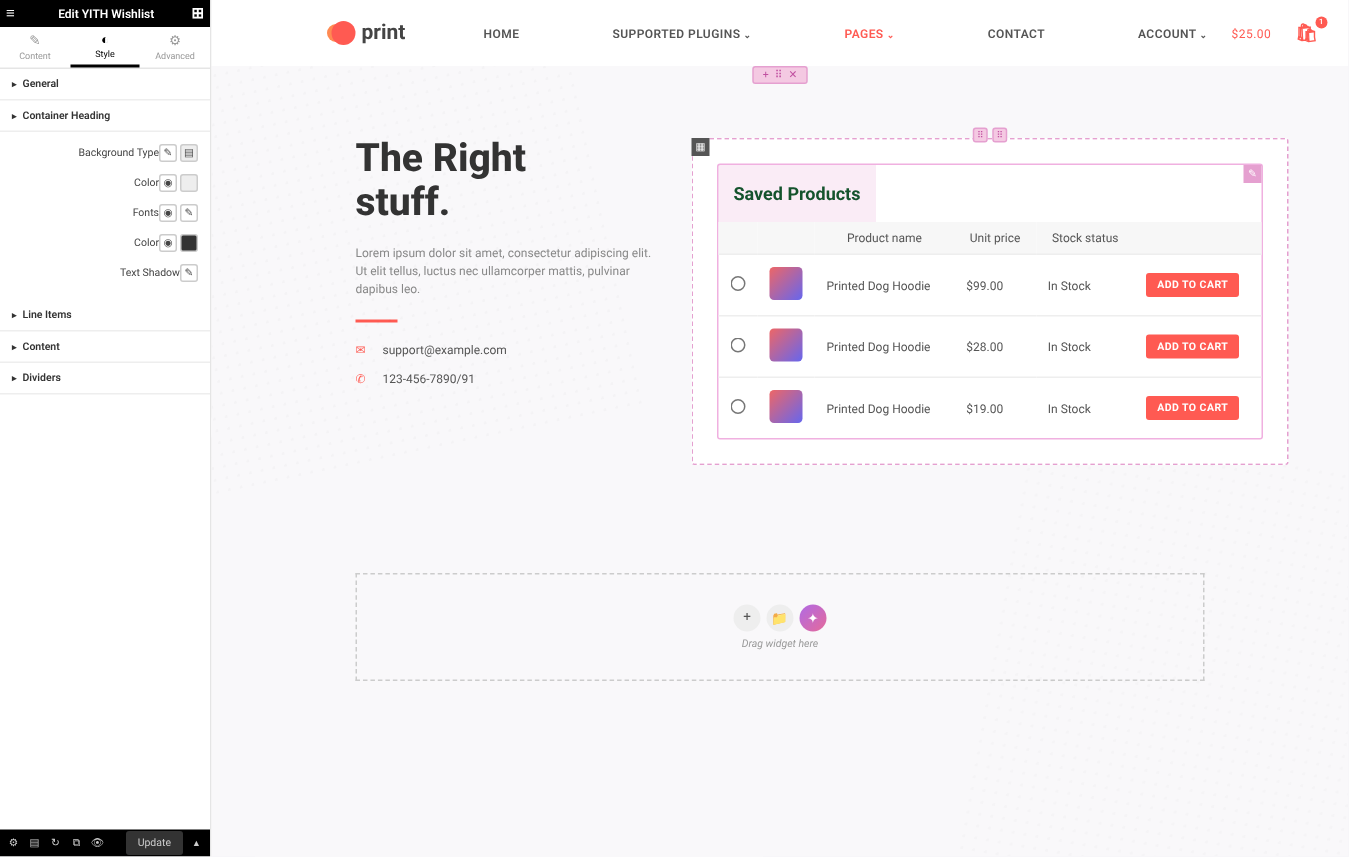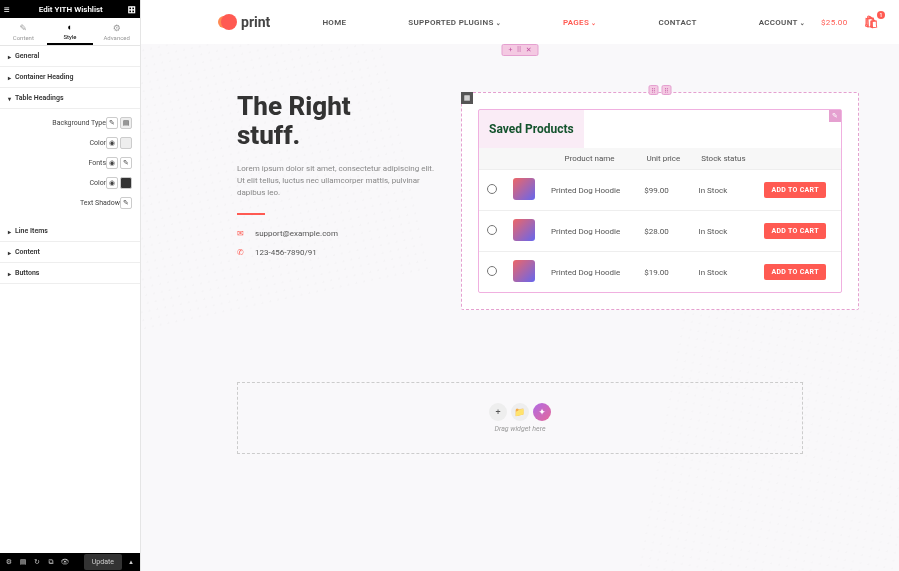--- a/index.html
+++ b/index.html
@@ -99,24 +99,20 @@
   </div>
   <div class="sb-sections">
     <div class="sb-sec">
         <span class="caret">▸</span>
         <span>General</span>
       </div>
     <div class="sb-sec">
         <span class="caret">▸</span>
         <span>Container Heading</span>
       </div>
-    <div class="sb-sec">
-        <span class="caret">▾</span>
-        <span>Table Headings</span>
-      </div>
     <div class="sb-panel">
       <div class="sb-row">
           <span>Background Type</span>
           <span class="ctls">
             <span class="ctl">✎</span>
             <span class="ctl light">▤</span>
           </span>
         </div>
       <div class="sb-row">
           <span>Color</span>
@@ -149,21 +145,21 @@
     <div class="sb-sec">
         <span class="caret">▸</span>
         <span>Line Items</span>
       </div>
     <div class="sb-sec">
         <span class="caret">▸</span>
         <span>Content</span>
       </div>
     <div class="sb-sec">
         <span class="caret">▸</span>
-        <span>Buttons</span>
+        <span>Dividers</span>
       </div>
   </div>
   <div class="sb-footer">
     <span class="f-icon">⚙</span>
     <span class="f-icon">▤</span>
     <span class="f-icon">↻</span>
     <span class="f-icon">⧉</span>
     <span class="f-icon">👁</span>
     <span class="update">Update</span>
     <span class="caret-up">▴</span>

